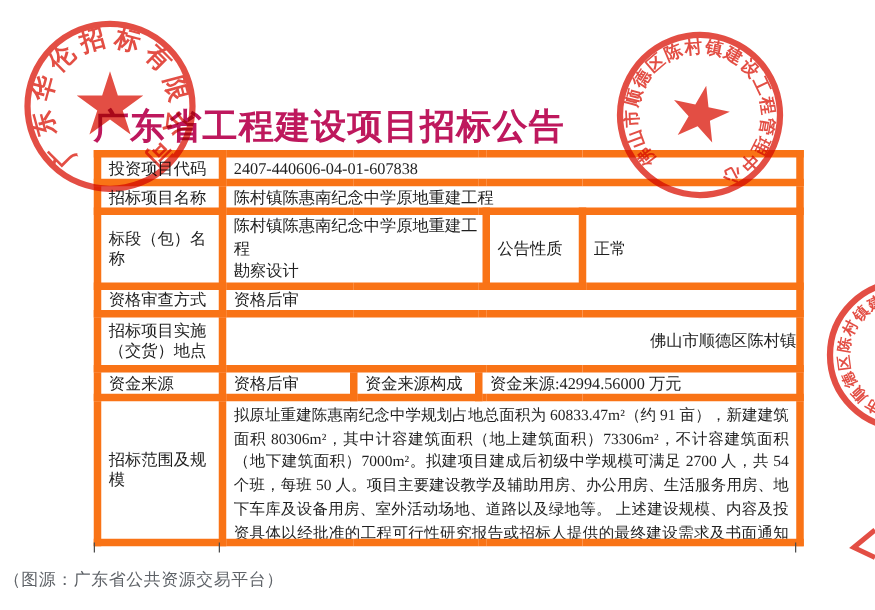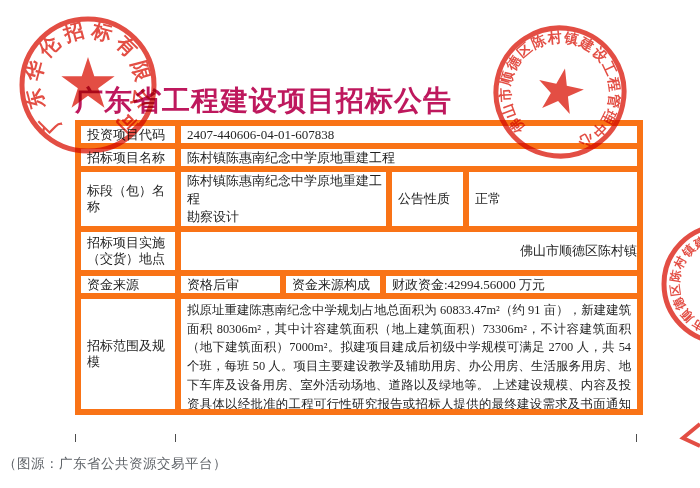--- a/index.html
+++ b/index.html
@@ -73,29 +73,33 @@
     </tr>
     <tr class="r4">
       <td>标段（包）名称</td>
       <td colspan="3" class="two-line">
         <span>陈村镇陈惠南纪念中学原地重建工程</span>
         <span>勘察设计</span>
       </td>
       <td>公告性质</td>
       <td>正常</td>
     </tr>
+    <tr class="r5">
+      <td>资格审查方式</td>
+      <td colspan="5">资格后审</td>
+    </tr>
     <tr class="r6">
       <td>招标项目实施（交货）地点</td>
       <td colspan="5" class="center">佛山市顺德区陈村镇</td>
     </tr>
     <tr class="r7">
       <td>资金来源</td>
       <td>资格后审</td>
       <td>资金来源构成</td>
-      <td colspan="3">财政资金:42994.56000 万元</td>
+      <td colspan="3">资金来源:42994.56000 万元</td>
     </tr>
     <tr class="r8">
       <td>招标范围及规模</td>
       <td colspan="5">
         <div class="para">拟原址重建陈惠南纪念中学规划占地总面积为 60833.47m²（约 91 亩），新建建筑面积 80306m²，其中计容建筑面积（地上建筑面积）73306m²，不计容建筑面积（地下建筑面积）7000m²。拟建项目建成后初级中学规模可满足 2700 人，共 54 个班，每班 50 人。项目主要建设教学及辅助用房、办公用房、生活服务用房、地下车库及设备用房、室外活动场地、道路以及绿地等。 上述建设规模、内容及投资具体以经批准的工程可行性研究报告或招标人提供的最终建设需求及书面通知（如有）为准。</div>
       </td>
     </tr>
   </tbody>
     </table>
 

